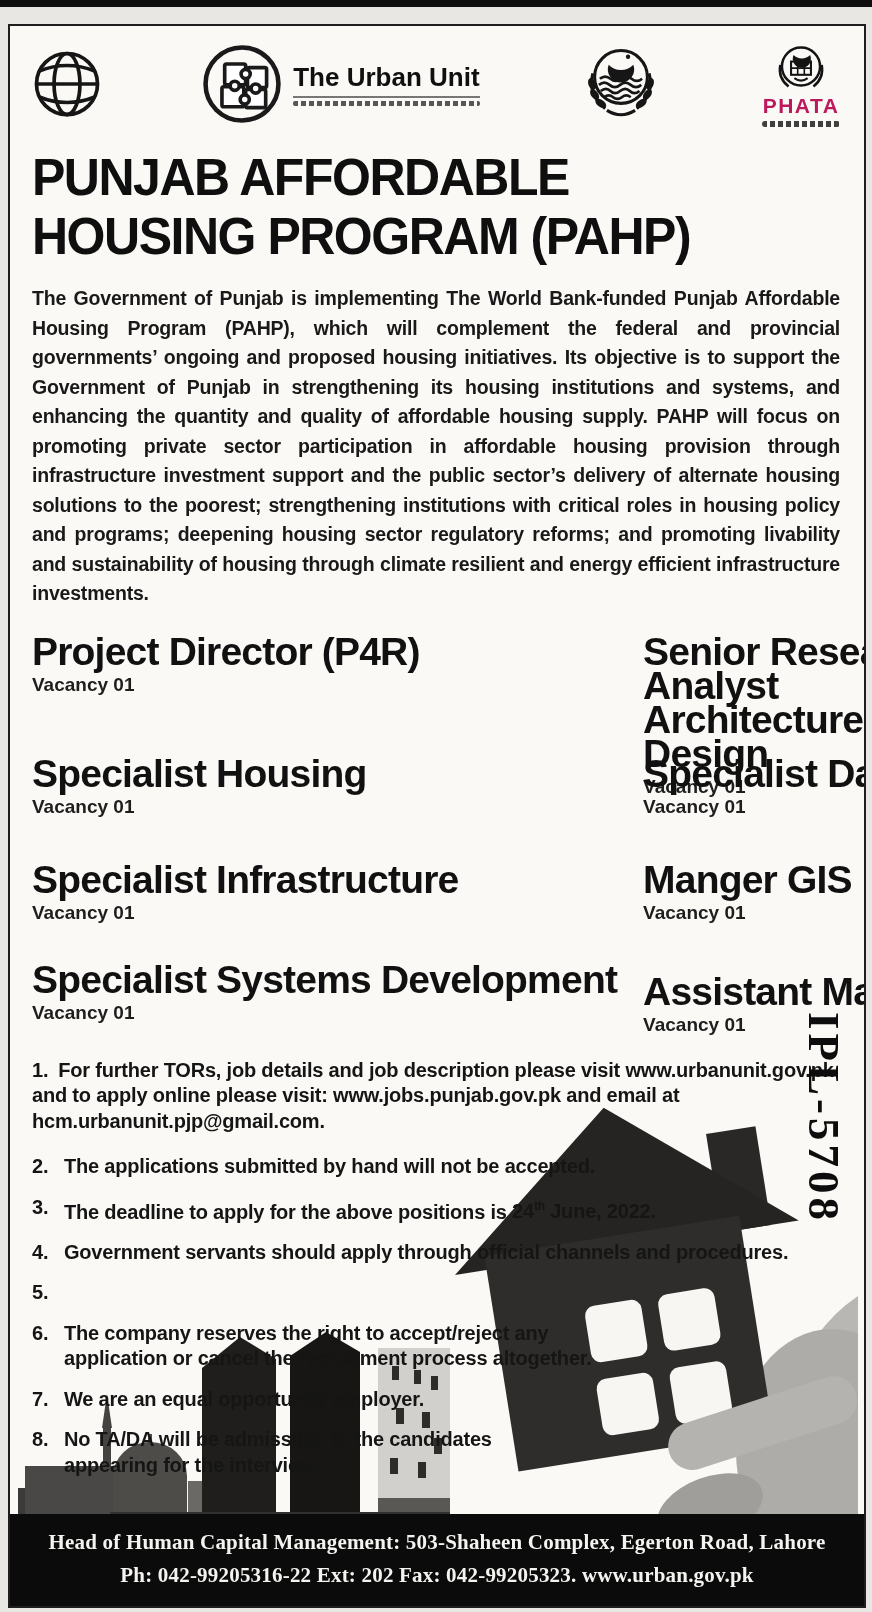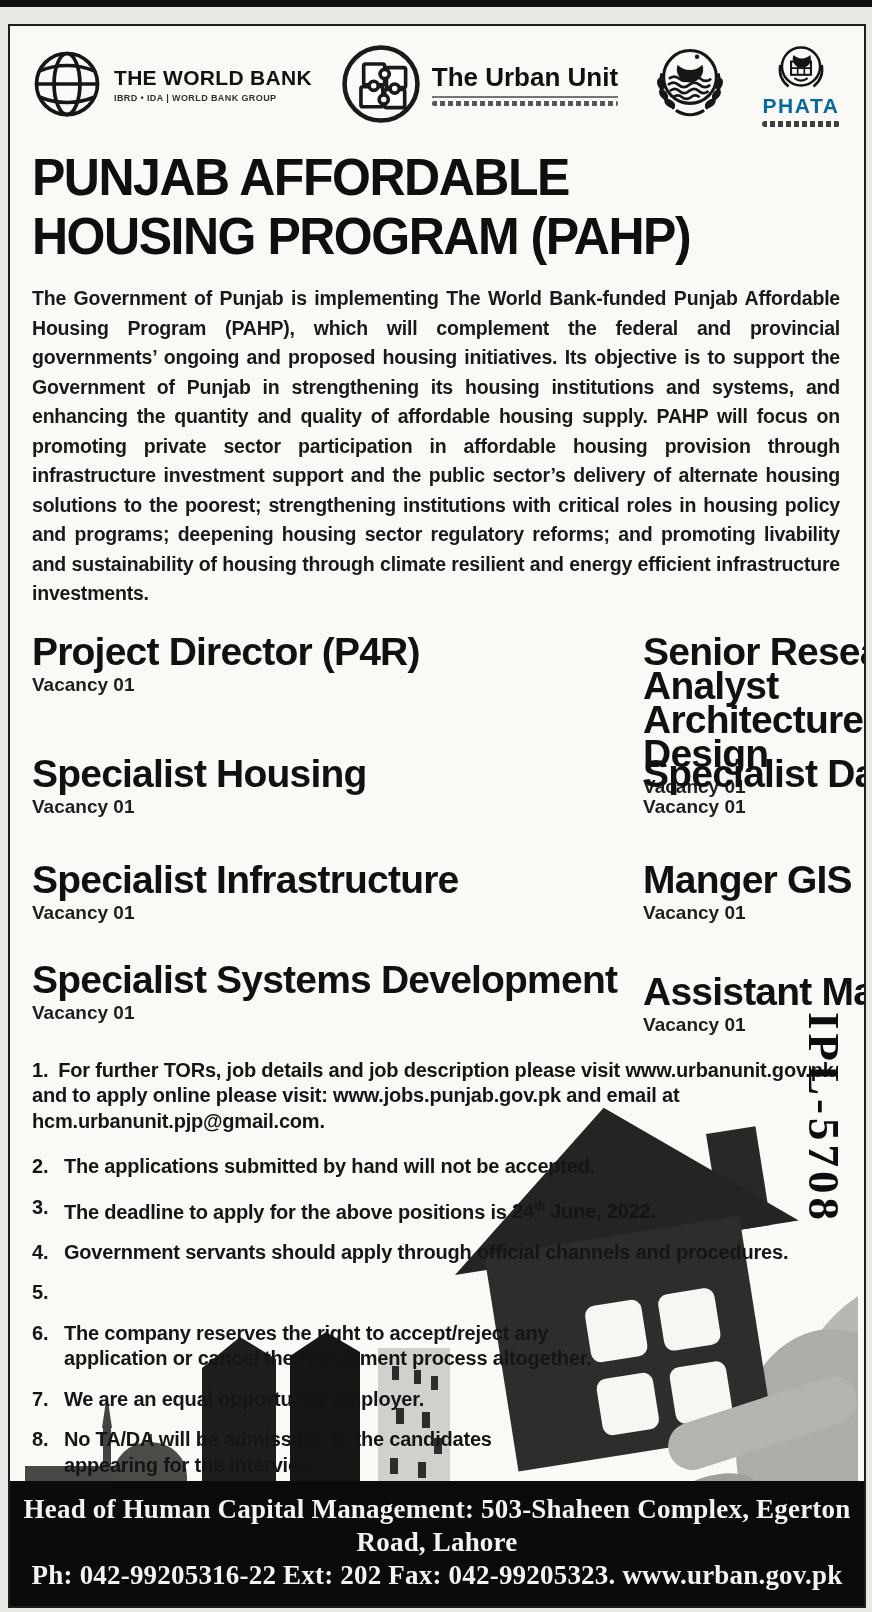--- a/index.html
+++ b/index.html
@@ -16,21 +16,21 @@
   .logos{display:flex;align-items:center;justify-content:space-between;
     padding:12px 22px 4px 20px;position:relative;z-index:2;}
   .logo-block{display:flex;align-items:center;gap:10px;}
   .wb-title{font-size:21px;font-weight:bold;letter-spacing:.3px;color:#121212;white-space:nowrap;}
   .wb-sub{font-size:9px;font-weight:bold;color:#303030;margin-top:3px;letter-spacing:.4px;white-space:nowrap;}
   .uu-title{font-size:26px;font-weight:bold;color:#101010;white-space:nowrap;}
   .uu-rule{height:2px;background:#777;margin-top:3px;}
   .uu-tag{height:5px;margin-top:3px;border-radius:2px;opacity:.8;
     background:repeating-linear-gradient(90deg,#2e2e2e 0 5px,transparent 5px 8px);}
   .phata-block{display:flex;flex-direction:column;align-items:center;margin-right:2px;}
-  .phata-title{font-size:21px;font-weight:bold;letter-spacing:1.5px;color:#0369a1;margin-top:-3px;}
+  .phata-title{font-size:21px;font-weight:bold;letter-spacing:1.5px;color:#be185d;margin-top:-3px;}
   .phata-urdu{height:6px;width:78px;margin-top:3px;border-radius:3px;opacity:.85;
     background:repeating-linear-gradient(90deg,#1f1f1f 0 5px,transparent 5px 8px);}
   
   .main-title{
     margin:14px 22px 0;font-weight:bold;font-size:51px;line-height:59px;
     letter-spacing:-1.5px;color:#0f0f0f;transform:scaleX(.98);transform-origin:left top;
     position:relative;z-index:2;
   }
   
   .intro{
@@ -67,45 +67,41 @@
     letter-spacing:4px;color:#0d0d0d;
   }
   
   .artwork{position:absolute;left:0;top:1030px;width:848px;height:520px;z-index:1;}
   
   .footer{
     position:absolute;left:0;right:0;bottom:0;z-index:3;background:#0b0b0b;
     color:#f4f3f0;text-align:center;padding:12px 6px 14px;
     font-family:"Liberation Serif",serif;font-weight:bold;
   }
-  .footer-line{font-size:27px;line-height:33px;letter-spacing:.2px;}
+  .footer-line{font-size:21px;line-height:33px;letter-spacing:.2px;}
 </style>
 </head>
 <body>
 
 <div class="topbar"></div>
 
 <div class="frame">
 
   <div class="logos">
 
     <div class="logo-block">
       <svg width="74" height="74" viewBox="0 0 80 80">
         <g fill="none" stroke="#161616" stroke-width="4">
           <circle cx="40" cy="40" r="33"></circle>
           <ellipse cx="40" cy="40" rx="14" ry="33"></ellipse>
           <path d="M10 26 Q40 14 70 26"></path>
           <path d="M7 40 L73 40"></path>
           <path d="M10 54 Q40 66 70 54"></path>
         </g>
       </svg>
-      <div>
-        <div class="wb-title">THE WORLD BANK</div>
-        <div class="wb-sub">IBRD • IDA | WORLD BANK GROUP</div>
-      </div>
     </div>
 
     <div class="logo-block">
       <svg width="82" height="82" viewBox="0 0 90 90">
         <g fill="none" stroke="#1a1a1a">
           <circle cx="45" cy="45" r="40" stroke-width="5"></circle>
           <g stroke-width="4" fill="#fff">
             <rect x="26" y="23" width="23" height="23" rx="2"></rect>
             <rect x="51" y="27" width="21" height="22" rx="2"></rect>
             <rect x="23" y="48" width="24" height="22" rx="2"></rect>

